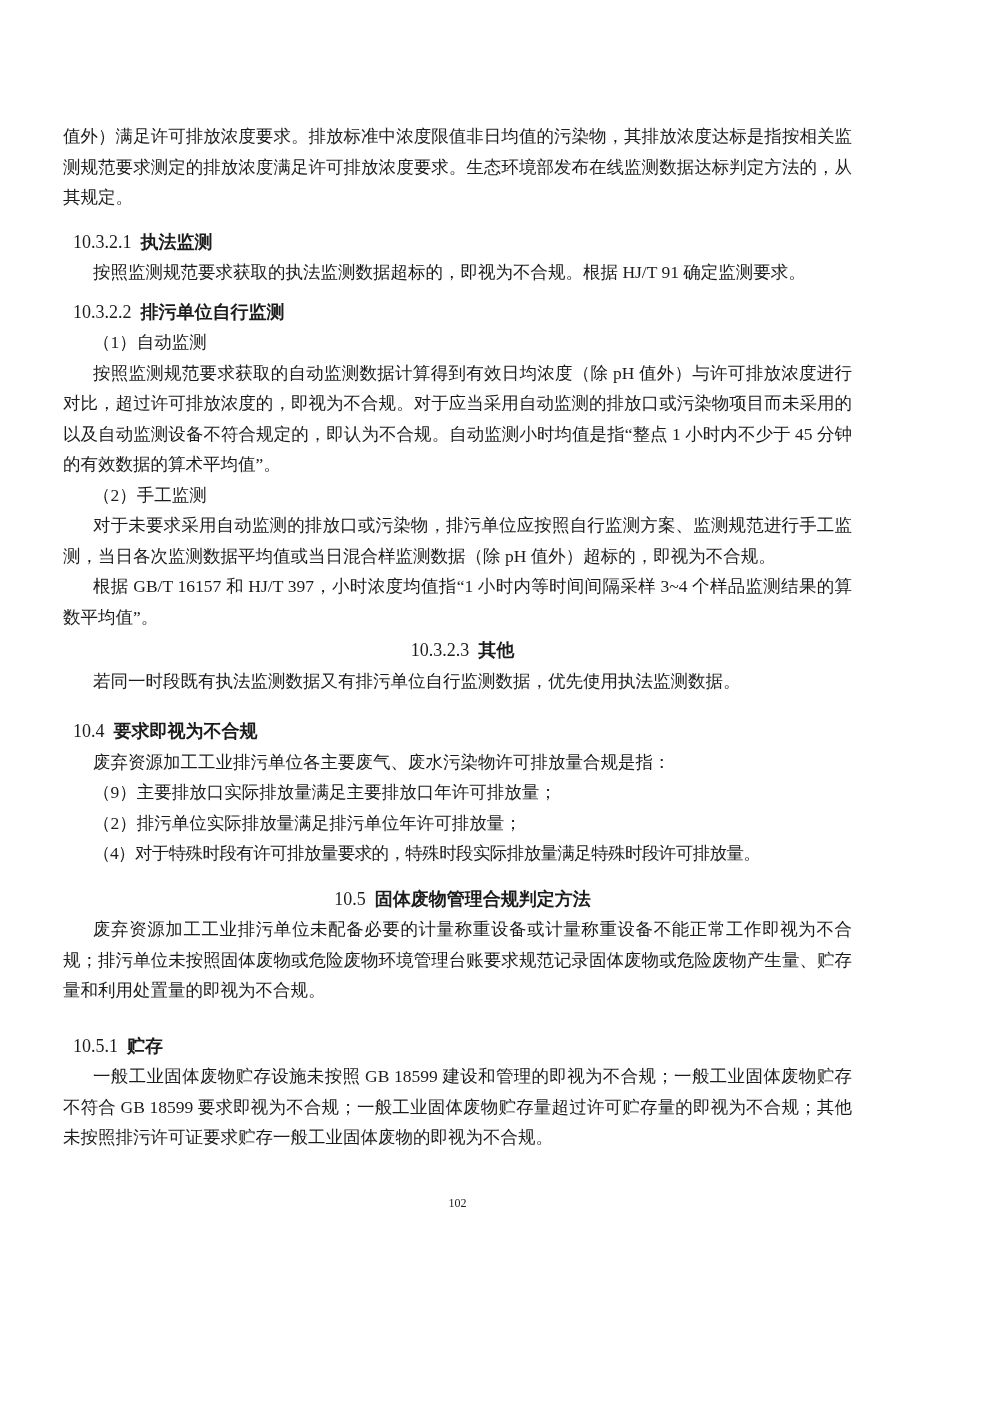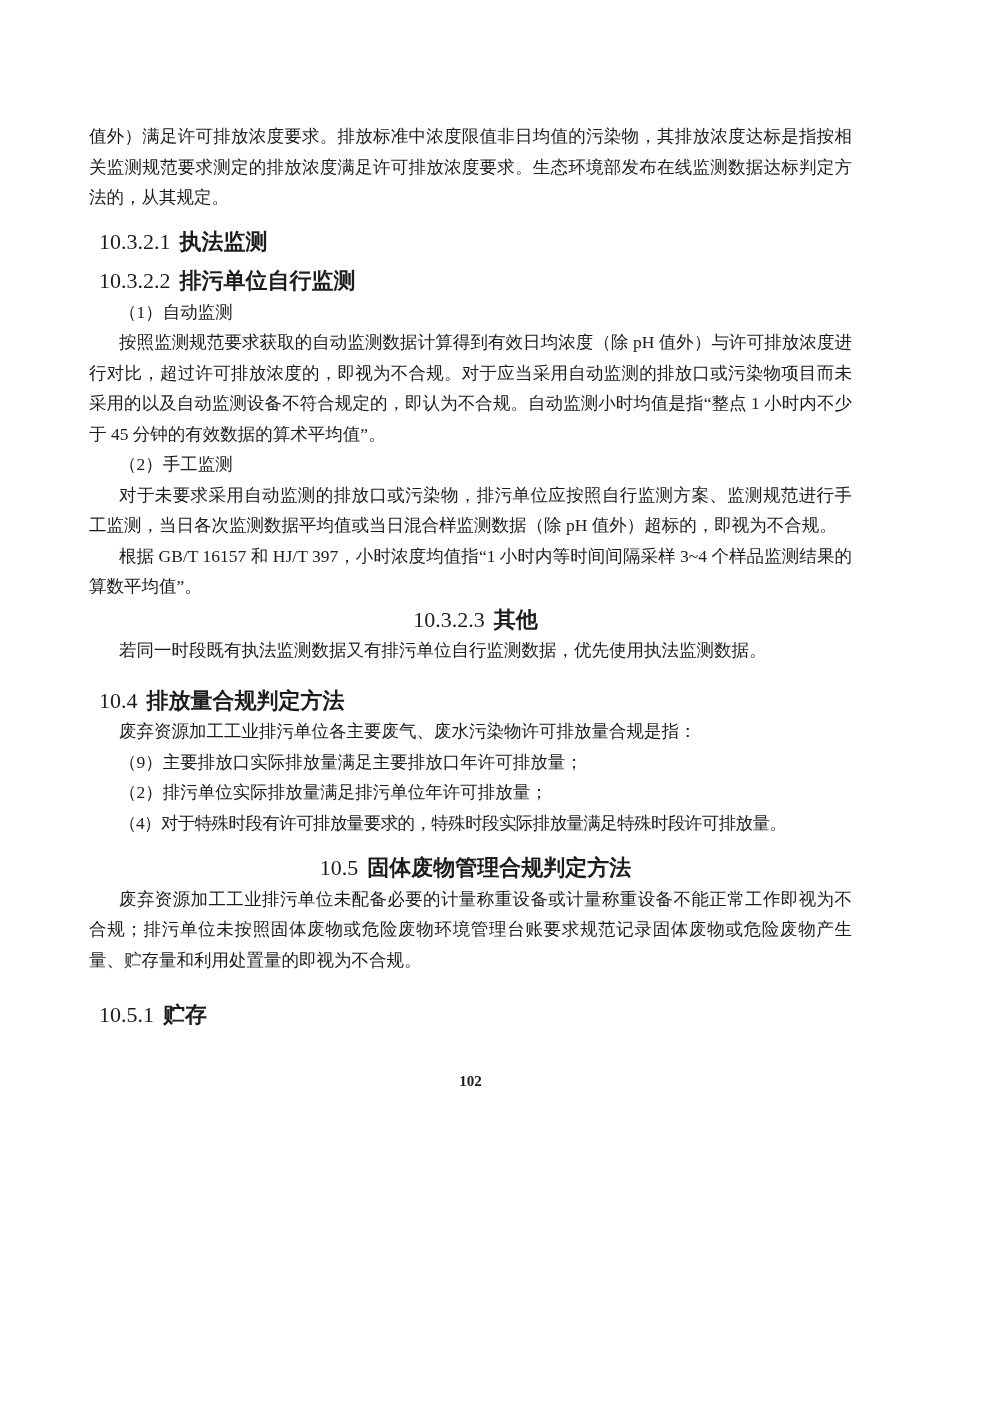--- a/index.html
+++ b/index.html
@@ -1,56 +1,57 @@
 <!DOCTYPE html>
 <html><head>
 <meta charset="utf-8">
 <style>
   html,body{margin:0;padding:0;background:#ffffff;}
   .page{
     width:1000px;height:1414px;box-sizing:border-box;
-    padding:121px 148px 0 89px;
+    padding:121px 148px 0 63px;
     background:#ffffff;color:#1c1c1c;
     font-family:"Liberation Serif","DejaVu Serif",serif;
     font-size:17.5px;line-height:30.5px;
     position:relative;overflow:hidden;
   }
   p.body{margin:0;text-align:justify;}
   p.ind{text-indent:30px;}
   p.tight{letter-spacing:-0.6px;}
   .hd{
     margin:0 0 0 10px;
-    font-size:22px;line-height:30.5px;
+    font-size:18px;line-height:30.5px;
     font-weight:bold;
     font-family:"Liberation Sans","DejaVu Sans",sans-serif;
     text-align:left;
   }
   .hd-num{
     font-family:"Liberation Serif","DejaVu Serif",serif;
     font-weight:normal;margin-right:9px;
   }
   .mt14{margin-top:14px;} .mt11{margin-top:11px;} .mt9{margin-top:9px;}
   .mt3{margin-top:3px;text-align:center;}  .mt20{margin-top:20px;} .mt19{margin-top:19px;}
   .mt15{margin-top:15px;text-align:center;} .mt12{margin-top:12px;} .mt25{margin-top:25px;}
   .footer{
     margin-top:40px;text-align:center;
-    font-size:15px;line-height:20px;color:#1c1c1c;font-weight:bold;
+    font-size:12px;line-height:20px;color:#1c1c1c;
   }
 </style>
 </head>
 <body>
 
 <div class="page">
 
   <p class="body">值外）满足许可排放浓度要求。排放标准中浓度限值非日均值的污染物，其排放浓度达标是指按相关监测规范要求测定的排放浓度满足许可排放浓度要求。生态环境部发布在线监测数据达标判定方法的，从其规定。</p>
 
   <h3 class="hd mt14">
     <span class="hd-num">10.3.2.1</span><span class="hd-title">执法监测</span>
   </h3>
 
+  <p class="body ind mt11">按照监测规范要求获取的执法监测数据超标的，即视为不合规。根据 HJ/T 91 确定监测要求。</p>
 
   <h3 class="hd mt9">
     <span class="hd-num">10.3.2.2</span><span class="hd-title">排污单位自行监测</span>
   </h3>
 
   <p class="body ind mt3">（1）自动监测</p>
 
   <p class="body ind">按照监测规范要求获取的自动监测数据计算得到有效日均浓度（除 pH 值外）与许可排放浓度进行对比，超过许可排放浓度的，即视为不合规。对于应当采用自动监测的排放口或污染物项目而未采用的以及自动监测设备不符合规定的，即认为不合规。自动监测小时均值是指“整点 1 小时内不少于 45 分钟的有效数据的算术平均值”。</p>
 
   <p class="body ind">（2）手工监测</p>
@@ -59,37 +60,38 @@
 
   <p class="body ind">根据 GB/T 16157 和 HJ/T 397，小时浓度均值指“1 小时内等时间间隔采样 3~4 个样品监测结果的算数平均值”。</p>
 
   <h3 class="hd mt3">
     <span class="hd-num">10.3.2.3</span><span class="hd-title">其他</span>
   </h3>
 
   <p class="body ind">若同一时段既有执法监测数据又有排污单位自行监测数据，优先使用执法监测数据。</p>
 
   <h3 class="hd mt20">
-    <span class="hd-num">10.4</span><span class="hd-title">排放量合规判定方法</span>
+    <span class="hd-num">10.4</span><span class="hd-title">要求即视为不合规</span>
   </h3>
 
   <p class="body ind mt19">废弃资源加工工业排污单位各主要废气、废水污染物许可排放量合规是指：</p>
 
   <p class="body ind">（9）主要排放口实际排放量满足主要排放口年许可排放量；</p>
 
   <p class="body ind">（2）排污单位实际排放量满足排污单位年许可排放量；</p>
 
   <p class="body ind tight">（4）对于特殊时段有许可排放量要求的，特殊时段实际排放量满足特殊时段许可排放量。</p>
 
   <h3 class="hd mt15">
     <span class="hd-num">10.5</span><span class="hd-title">固体废物管理合规判定方法</span>
   </h3>
 
   <p class="body ind mt12">废弃资源加工工业排污单位未配备必要的计量称重设备或计量称重设备不能正常工作即视为不合规；排污单位未按照固体废物或危险废物环境管理台账要求规范记录固体废物或危险废物产生量、贮存量和利用处置量的即视为不合规。</p>
 
   <h3 class="hd mt25">
     <span class="hd-num">10.5.1</span><span class="hd-title">贮存</span>
   </h3>
 
+  <p class="body ind mt12">一般工业固体废物贮存设施未按照 GB 18599 建设和管理的即视为不合规；一般工业固体废物贮存不符合 GB 18599 要求即视为不合规；一般工业固体废物贮存量超过许可贮存量的即视为不合规；其他未按照排污许可证要求贮存一般工业固体废物的即视为不合规。</p>
 
   <div class="footer">102</div>
 
 </div>
 
 </body></html>

